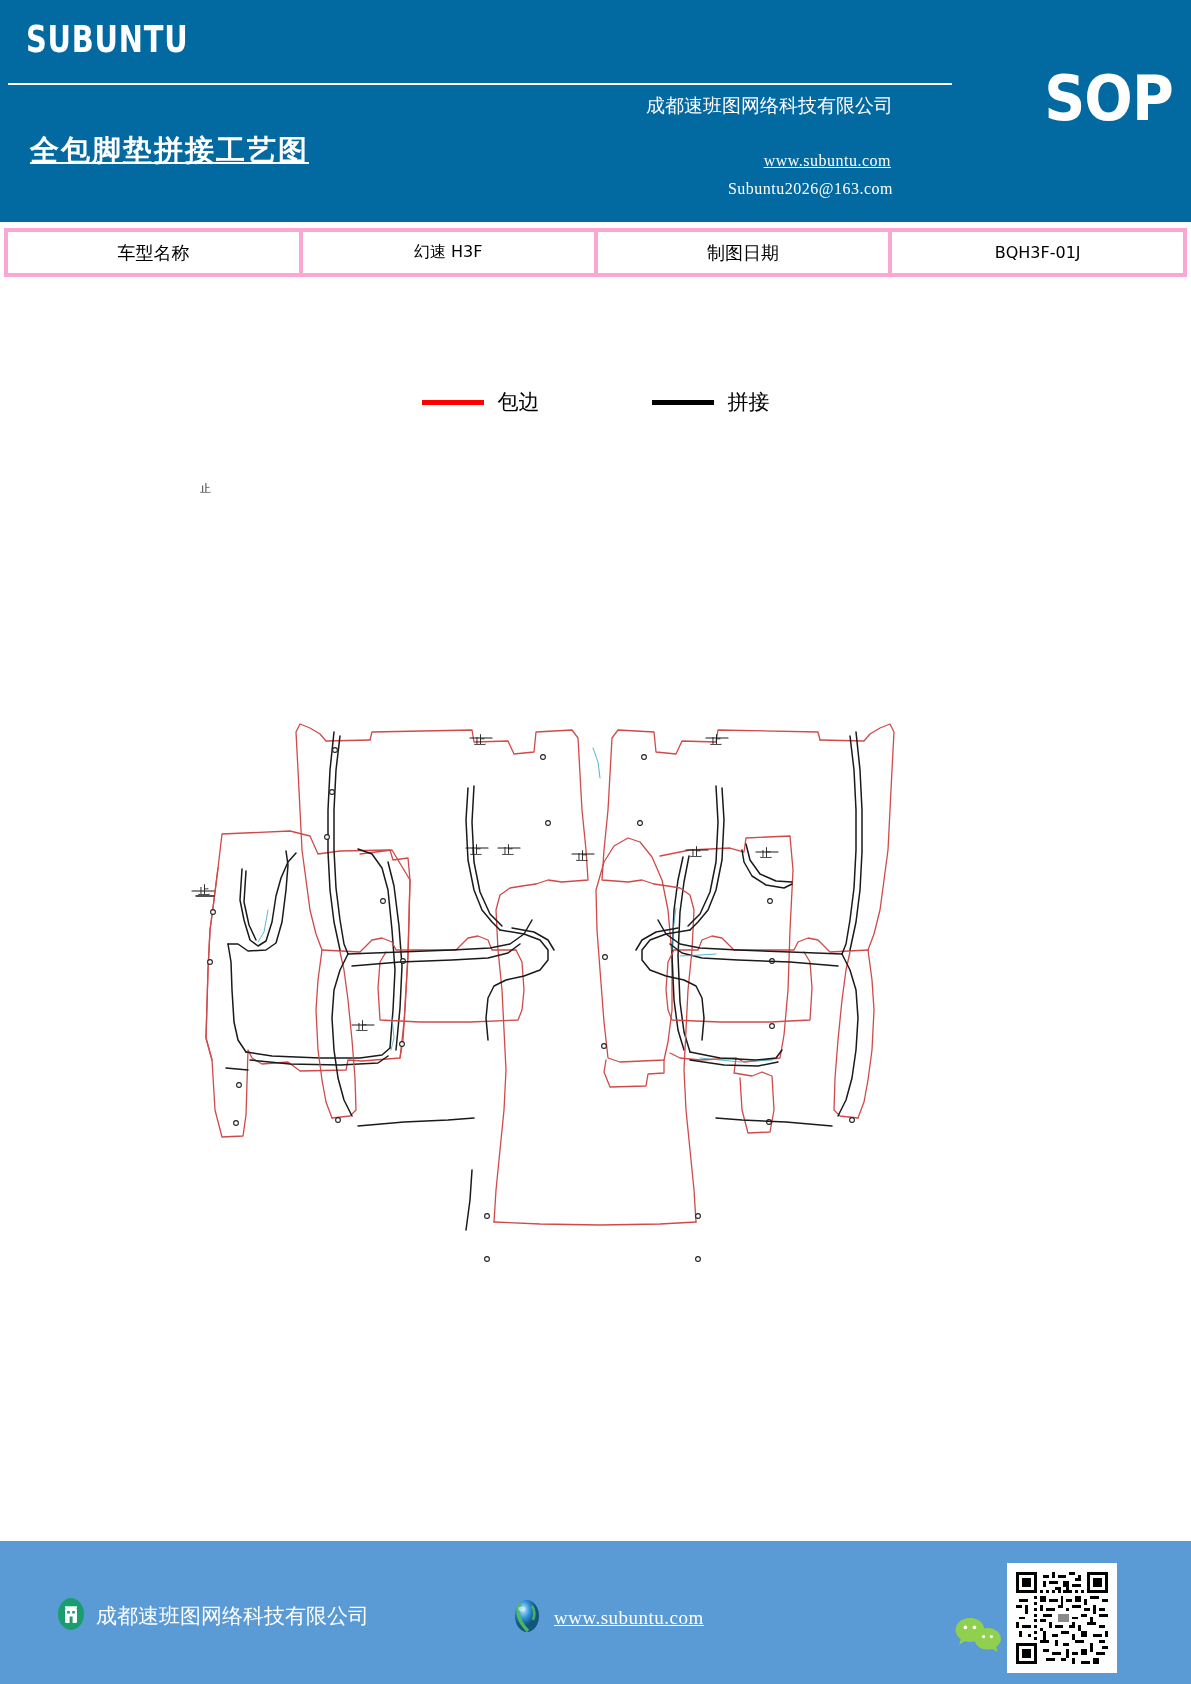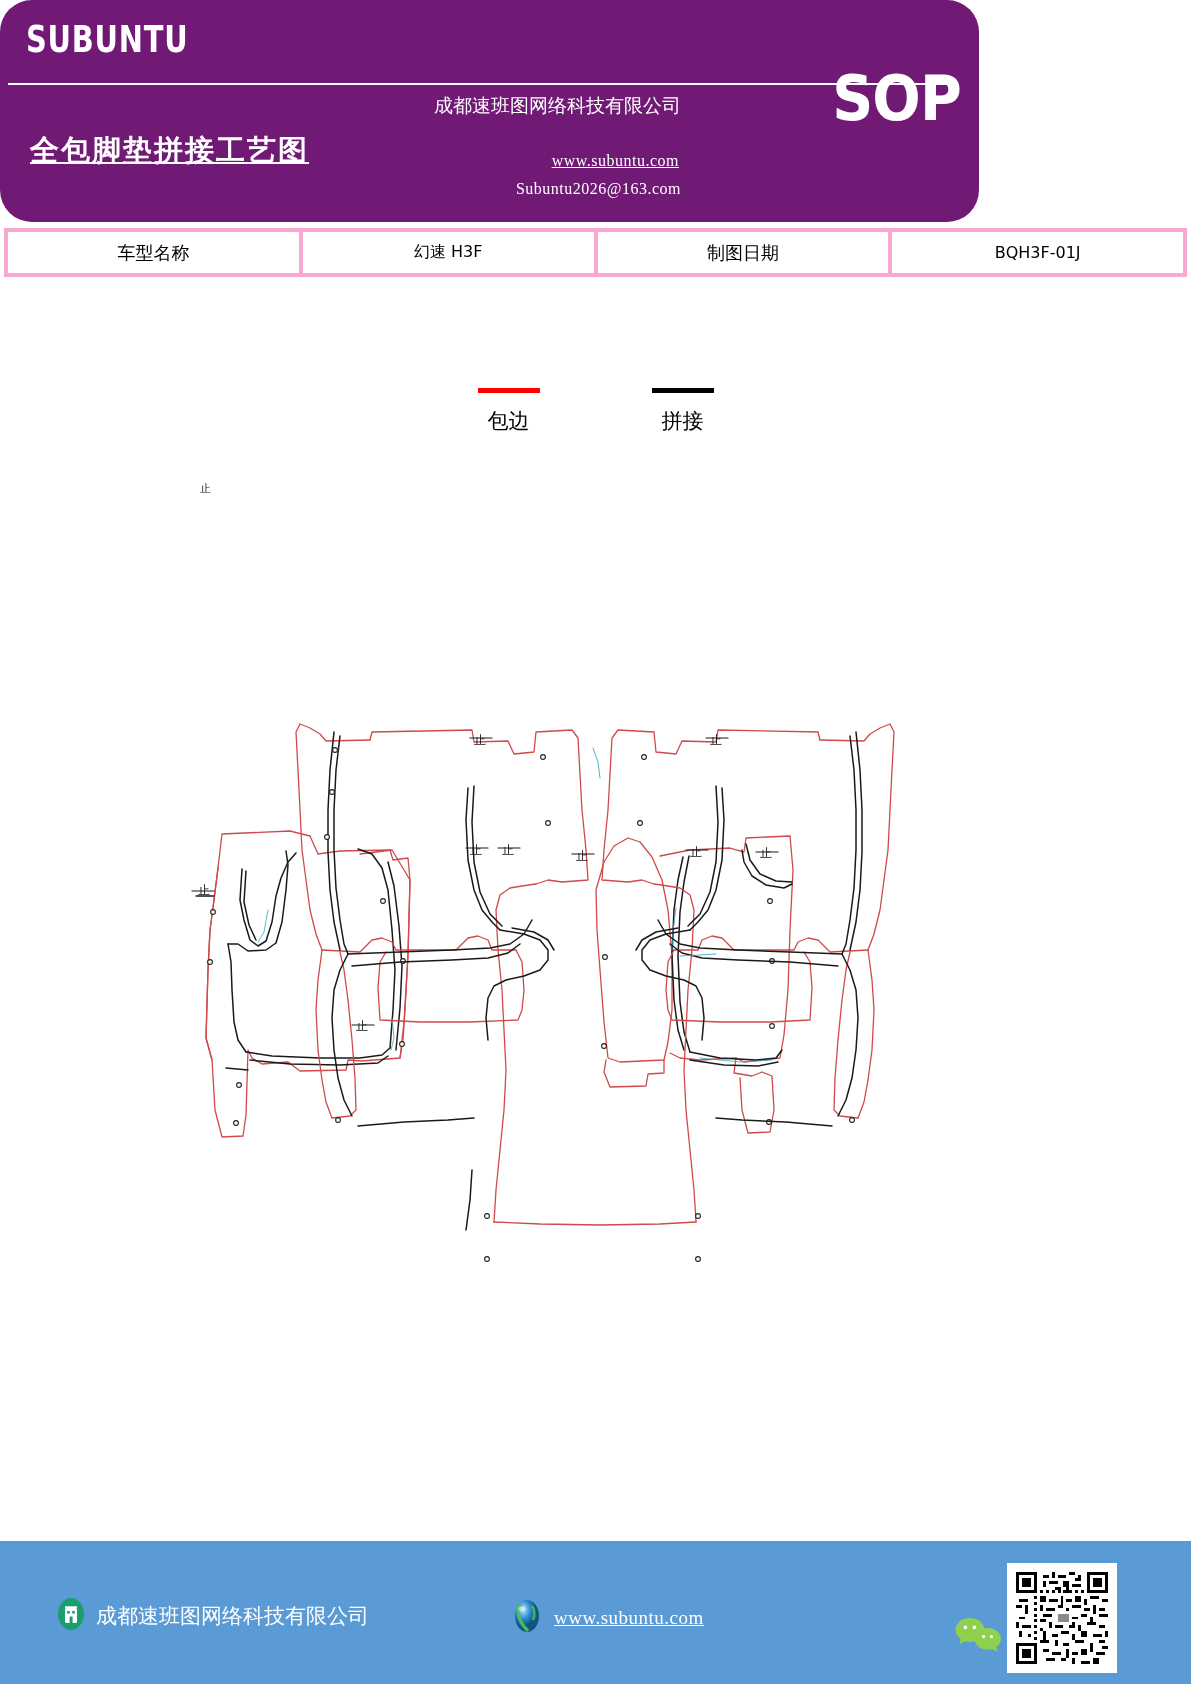--- a/index.html
+++ b/index.html
@@ -9,25 +9,24 @@
     height: 1684px;
     background: #ffffff;
     font-family: "Liberation Serif", "DejaVu Serif", serif;
     position: relative;
     overflow: hidden;
   }
 
   
   .header {
     position: relative;
-    width: 979px;
+    width: 1191px;
     height: 222px;
-    background: #701a75;
+    background: #0369a1;
     overflow: hidden;
-    border-radius: 32px;
   }
   .brand-logo {
     position: absolute;
     left: 26px;
     top: 18px;
     color: #ffffff;
     font-family: "DejaVu Sans", sans-serif;
     font-weight: bold;
     font-size: 37px;
     letter-spacing: 1px;
@@ -130,21 +129,20 @@
     width: 1191px;
     display: flex;
     justify-content: center;
     align-items: center;
     gap: 112px;
   }
   .legend-item {
     display: flex;
     align-items: center;
     gap: 14px;
-    flex-direction: column;
   }
   .legend-swatch {
     width: 62px;
     height: 5px;
     display: block;
   }
   .legend-label {
     font-size: 21px;
     color: #000000;
     font-family: "Liberation Serif", "DejaVu Serif", serif;

